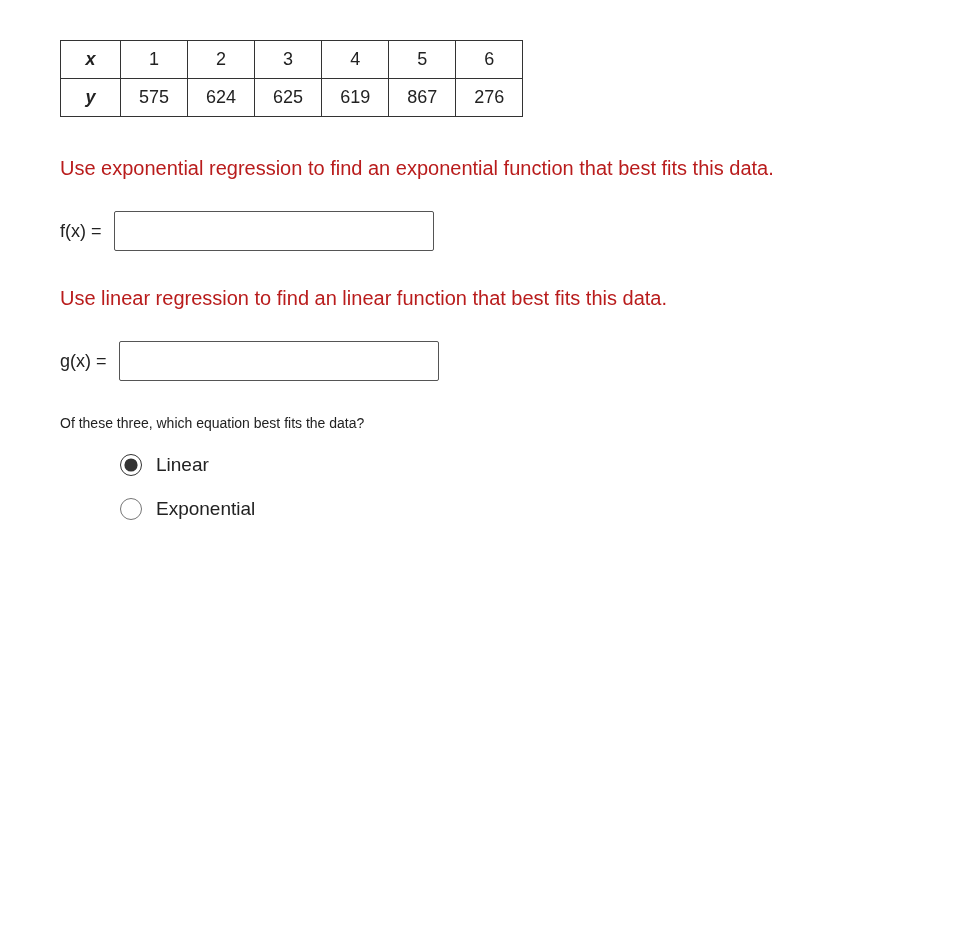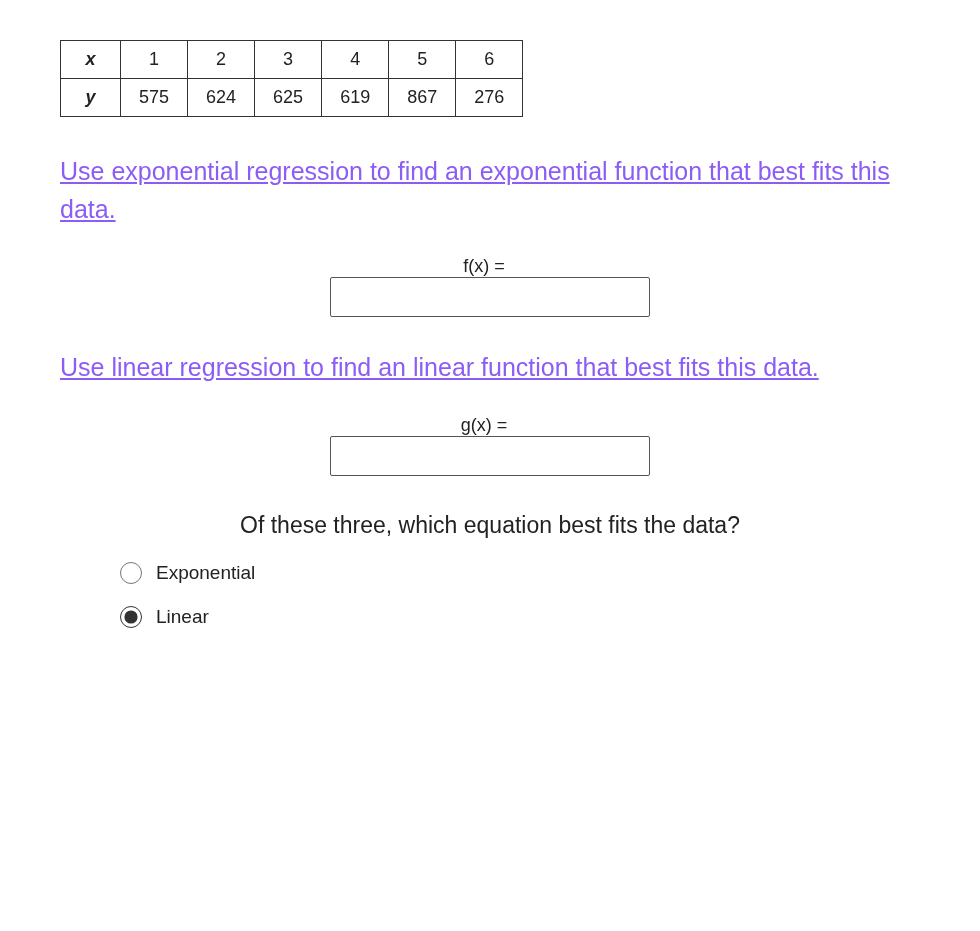--- a/index.html
+++ b/index.html
@@ -42,32 +42,30 @@
       background-color: #ffffff;
     }
 
     table td:first-child {
       background-color: #f0f0f0;
       font-weight: bold;
       font-style: italic;
     }
 
     .instruction-text {
-      font-size: 25px;
+      font-size: 20px;
       line-height: 1.5;
       margin-bottom: 28px;
-      color: #8b5cf6;
-      text-decoration: underline;
+      color: #b91c1c;
     }
 
     .input-row {
       display: flex;
       align-items: center;
       margin-bottom: 32px;
-      flex-direction: column;
     }
 
     .input-label {
       font-size: 18px;
       margin-right: 12px;
       white-space: nowrap;
     }
 
     .answer-input {
       border: 1px solid #555;
@@ -98,24 +96,23 @@
 
     .radio-item input[type="radio"] {
       width: 22px;
       height: 22px;
       margin-right: 14px;
       cursor: pointer;
       accent-color: #333;
     }
 
     .best-fits-text {
-      font-size: 23px;
+      font-size: 14px;
       line-height: 1.5;
       margin-bottom: 10px;
-      text-align: center;
     }
   </style>
 </head>
 <body>
 
 <div class="table-container">
   <table>
     <tbody>
         <tr>
       <td><em>x</em></td>
@@ -152,21 +149,21 @@
   <div class="input-row">
     <span class="input-label">g(x) =</span>
     <input class="answer-input" type="text" value="" style="">
   </div>
 </div>
 
 <div class="section">
   <p class="best-fits-text">Of these three, which equation best fits the data?</p>
   <div class="radio-group">
     <label class="radio-item">
+      <input type="radio" name="best-fit" checked="" style="">
+      <span>Linear</span>
+    </label>
+    <label class="radio-item">
       <input type="radio" name="best-fit" style="">
       <span>Exponential</span>
-    </label>
-    <label class="radio-item">
-      <input type="radio" name="best-fit" checked="" style="">
-      <span>Linear</span>
     </label>
   </div>
 </div>
 
 </body></html>

